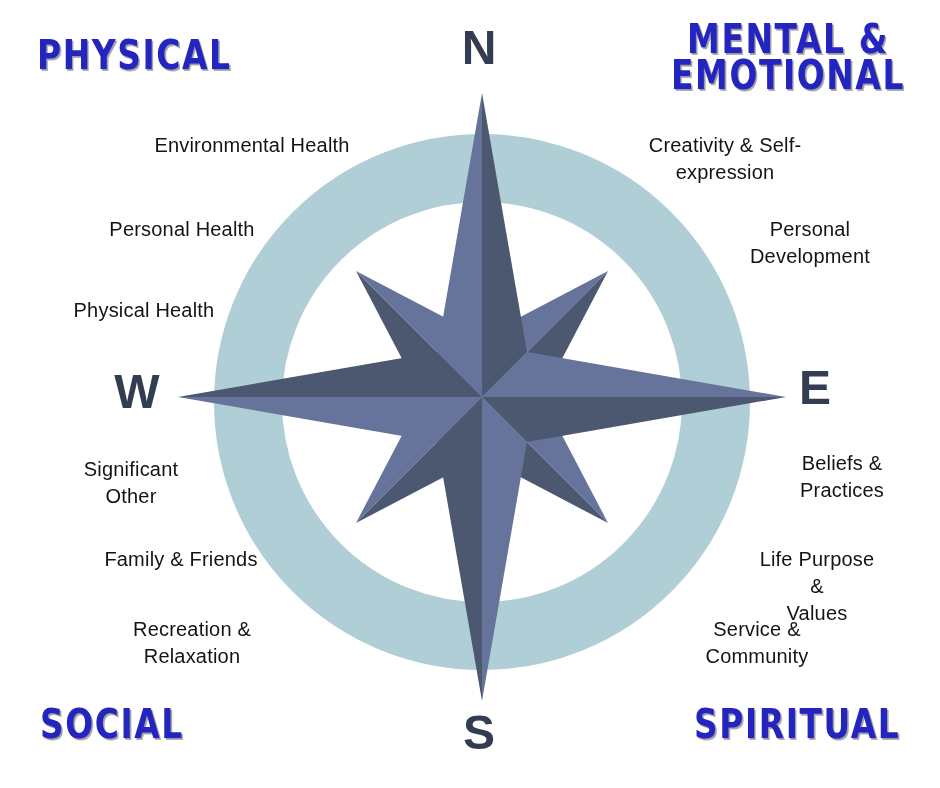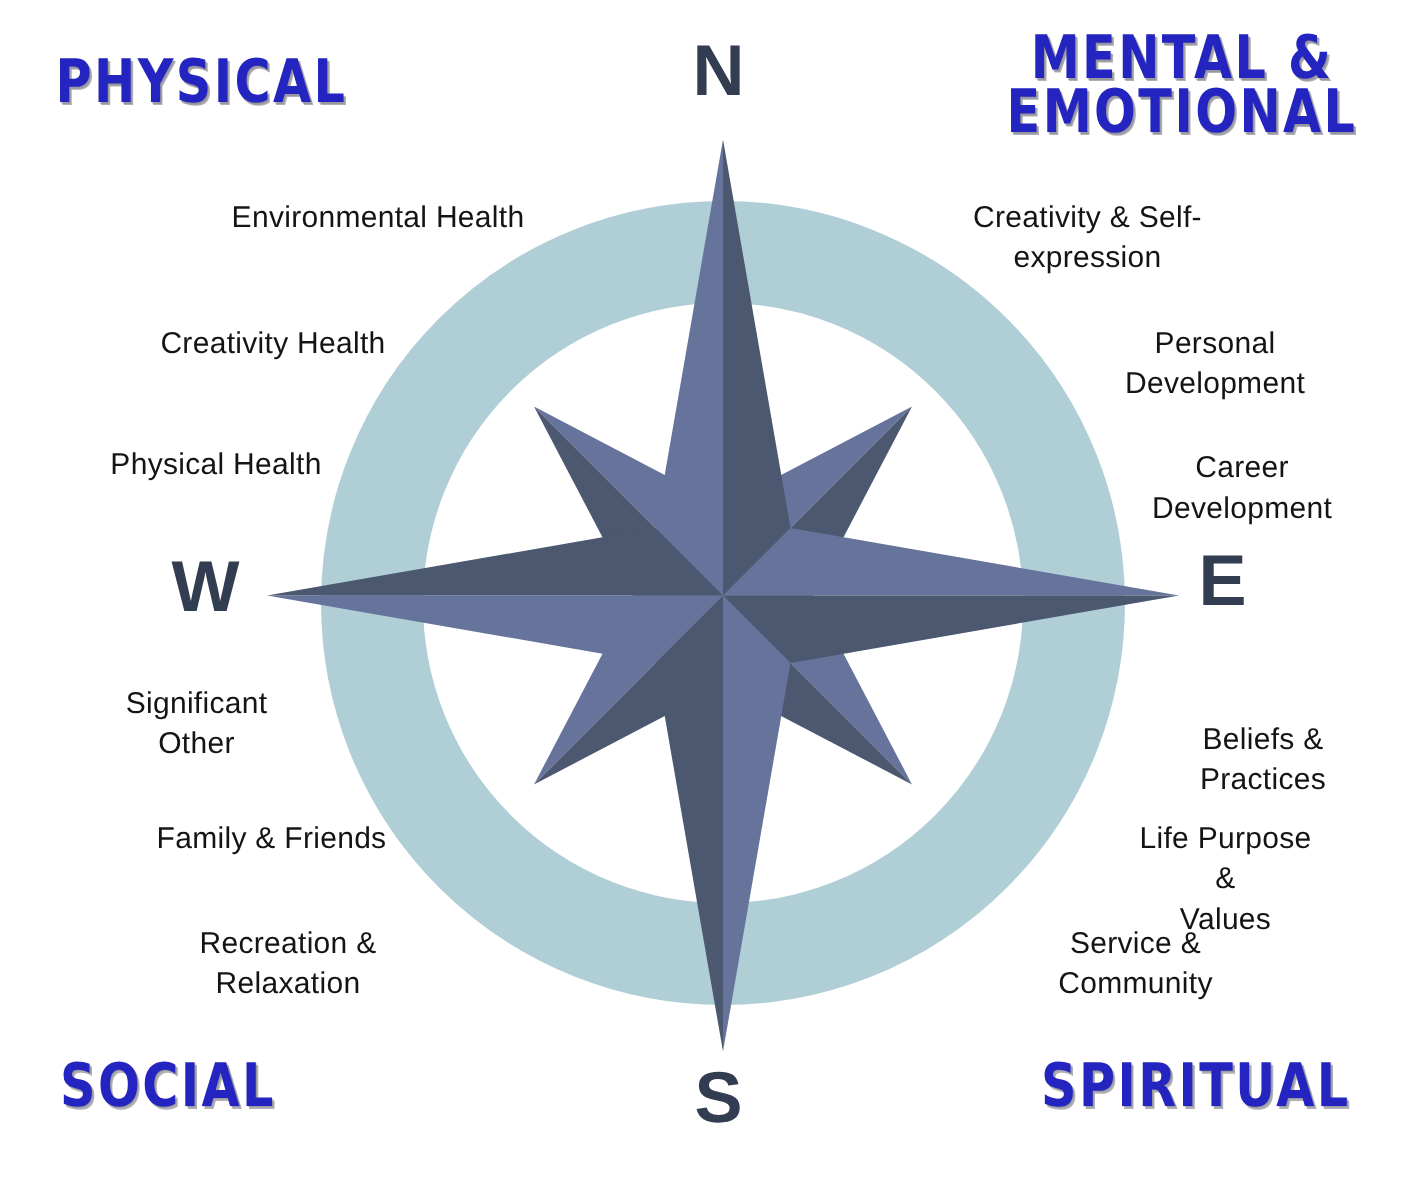--- a/index.html
+++ b/index.html
@@ -63,21 +63,21 @@
     white-space:pre-line;
   }
   
   .it-0{left:252px;top:132px;}
   .it-1{left:725px;top:132px;}
   .it-2{left:182px;top:216px;}
   .it-3{left:810px;top:216px;}
   .it-4{left:144px;top:297px;}
   .it-5{left:828px;top:299px;}
   .it-6{left:131px;top:456px;}
-  .it-7{left:842px;top:480px;}
+  .it-7{left:842px;top:450px;}
   .it-8{left:157px;top:546px;margin-left:24px;}
   .it-9{left:817px;top:546px;}
   .it-10{left:192px;top:616px;}
   .it-11{left:757px;top:616px;}
   
   .quad-physical{left:37px;top:37px;}
   .quad-mental{left:788px;top:21px;}
   .quad-social{left:40px;top:706px;}
   .quad-spiritual{left:694px;top:706px;}
   
@@ -120,25 +120,23 @@
   <div class="quad quad-social">SOCIAL</div>
   <div class="quad quad-spiritual">SPIRITUAL</div>
 
   <div class="dir dir-n">N</div>
   <div class="dir dir-e">E</div>
   <div class="dir dir-s">S</div>
   <div class="dir dir-w">W</div>
 
   <div class="item it-0">Environmental Health</div>
   <div class="item it-1">Creativity &amp; Self-expression</div>
-  <div class="item it-2">Creativity Health</div>
+  <div class="item it-2">Personal Health</div>
   <div class="item it-3">Personal Development</div>
   <div class="item it-4">Physical Health</div>
-  <div class="item it-5">Career
-Development</div>
   <div class="item it-6">Significant
 Other</div>
   <div class="item it-7">Beliefs &amp;
 Practices</div>
   <div class="item it-8">Family &amp; Friends</div>
   <div class="item it-9">Life Purpose &amp;
 Values</div>
   <div class="item it-10">Recreation &amp;
 Relaxation</div>
   <div class="item it-11">Service &amp;

